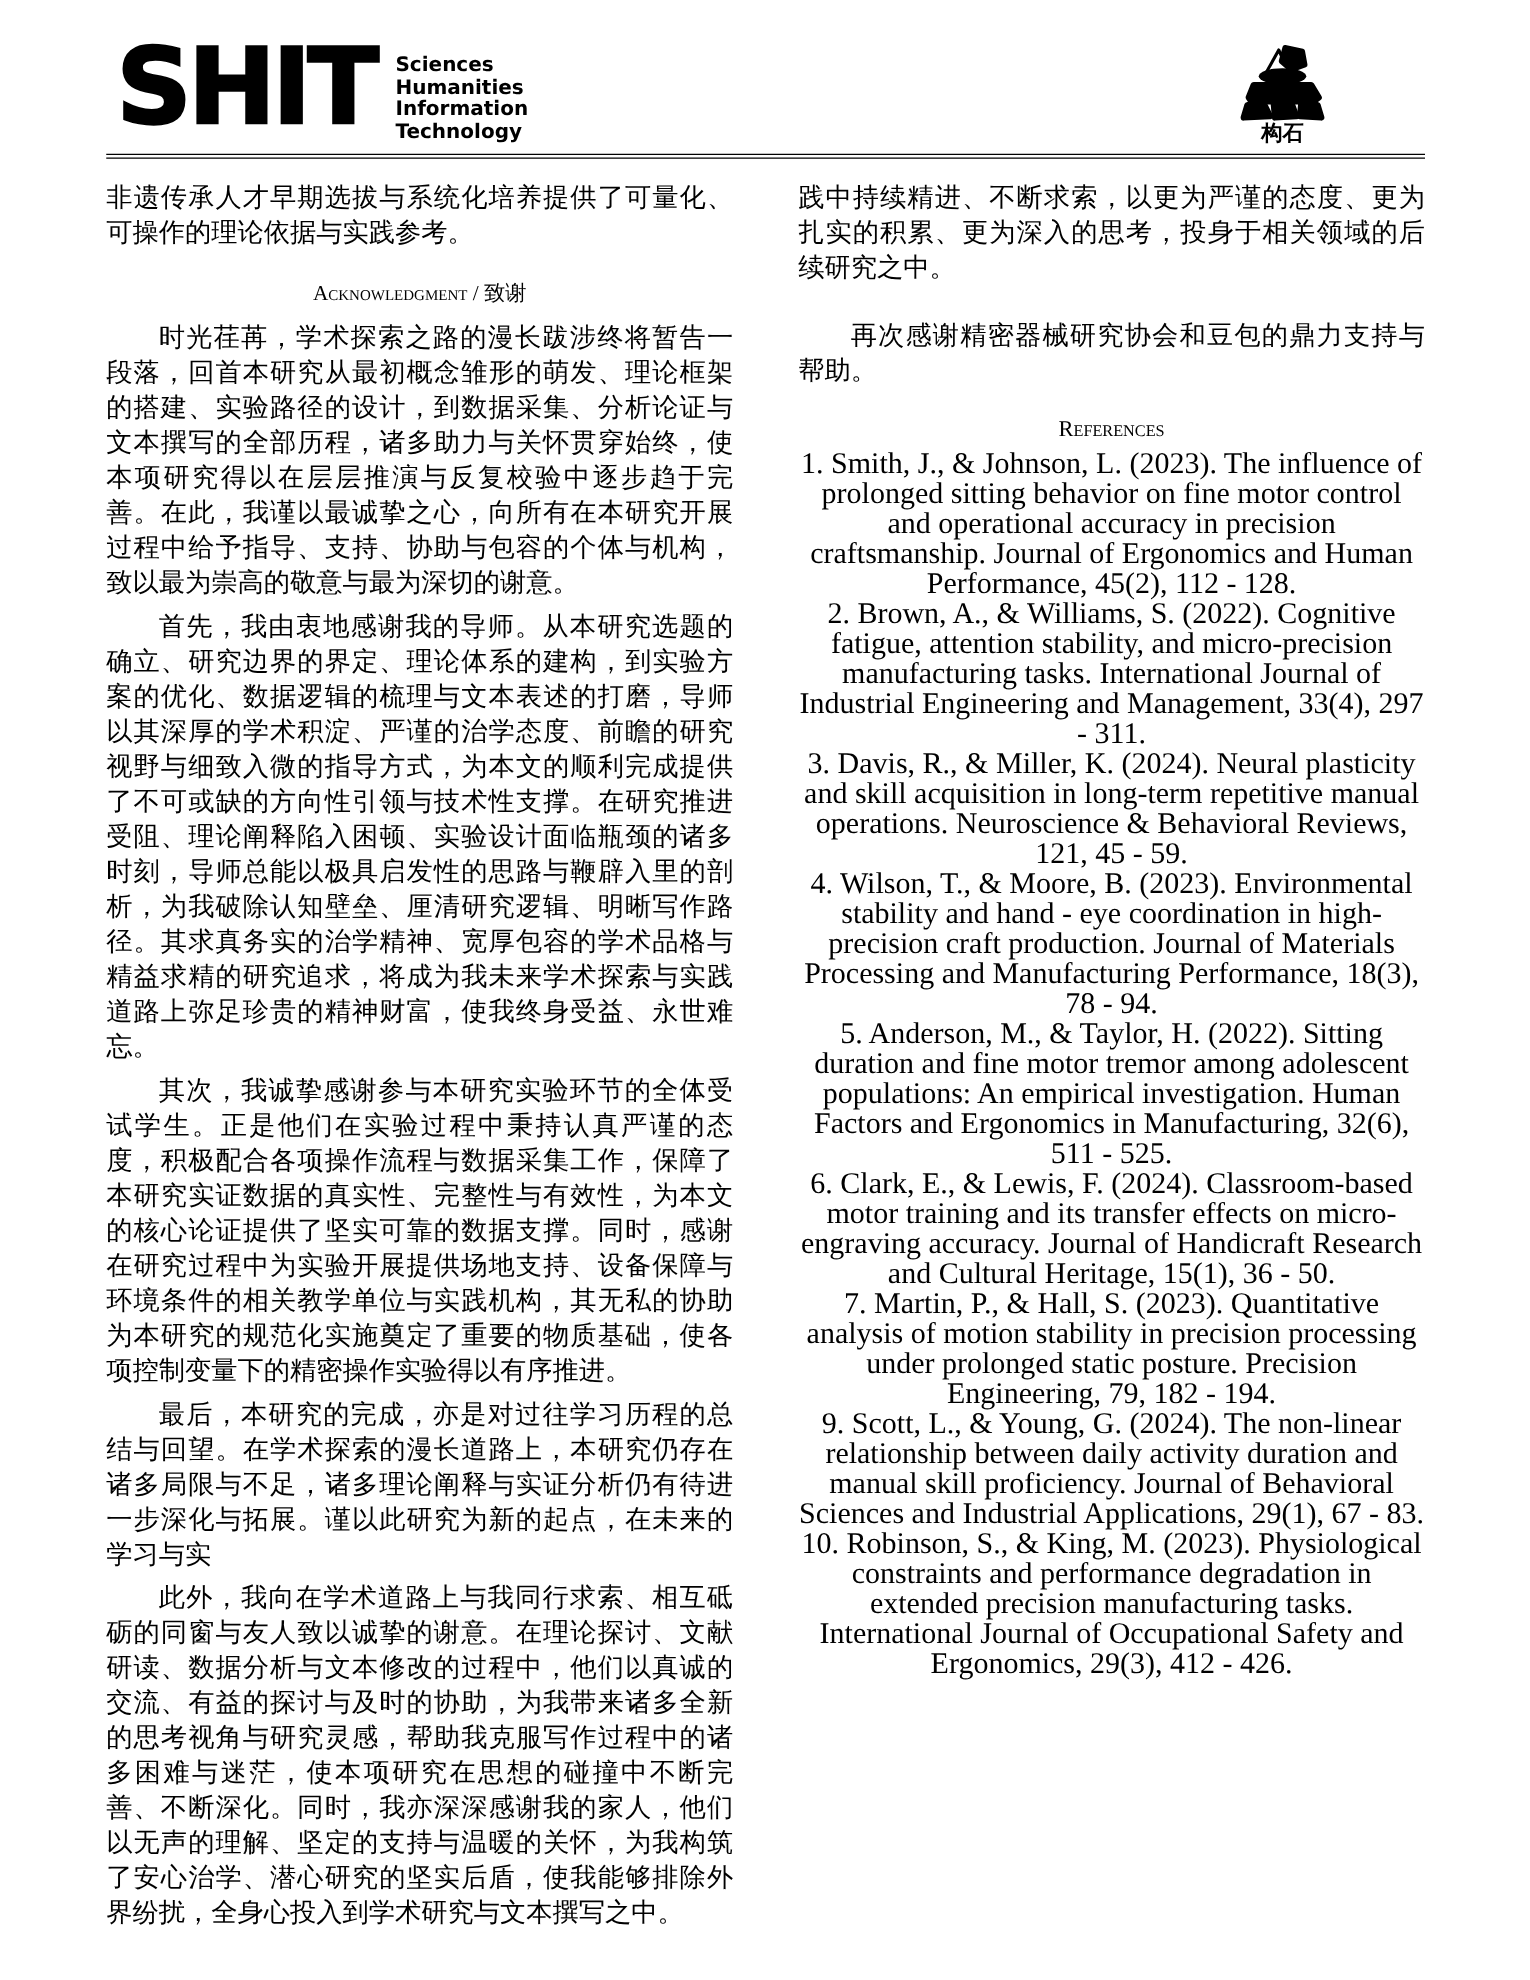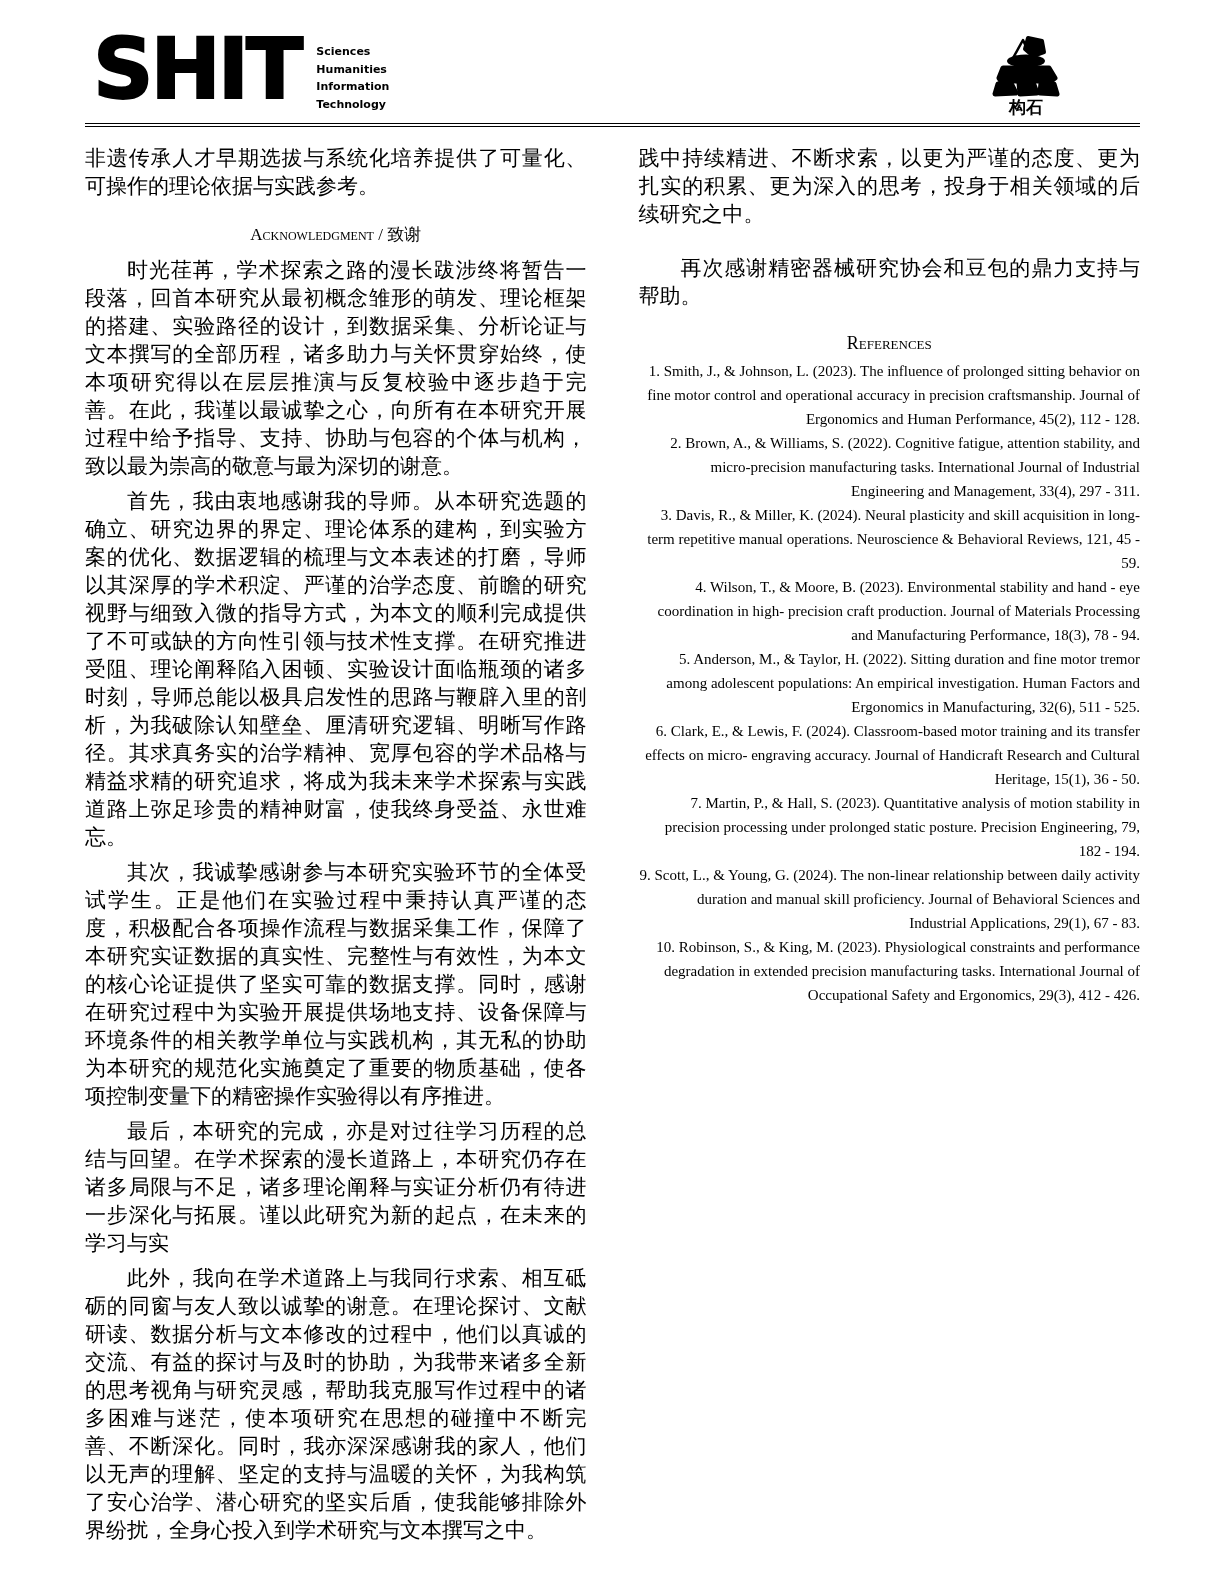--- a/index.html
+++ b/index.html
@@ -18,21 +18,21 @@
   .masthead { display:flex; justify-content:space-between; align-items:flex-start; height:88px; }
   .logo-group { display:flex; align-items:flex-start; gap:16px; margin-left:8px; }
   .logo-word {
     font-family:"DejaVu Sans","Liberation Sans",sans-serif;
     font-weight:bold; font-size:84px; line-height:78px;
     letter-spacing:-3px; -webkit-text-stroke:2px #000;
   }
   .tagline {
     margin-top:13px;
     font-family:"DejaVu Sans","Liberation Sans",sans-serif;
-    font-weight:bold; font-size:11px; line-height:17.5px;
+    font-weight:bold; font-size:16px; line-height:17.5px;
   }
   .publisher { margin-right:72px; margin-top:4px; text-align:center; width:84px; }
   .publisher svg { display:block; margin:0 auto; }
   .publisher-label {
     font-family:"DejaVu Sans","Liberation Sans",sans-serif;
     font-weight:bold; font-size:17px; line-height:18px; margin-top:0;
   }
 
   
   .rule { margin-top:5px; height:2px; border:none;
@@ -50,21 +50,21 @@
   .ack-heading {
     font-size:17px; font-weight:normal; font-variant:small-caps;
     margin:21px 0 3px 0; text-align:center;
   }
   .refs-heading {
     font-size:18px; font-weight:normal; font-variant:small-caps;
     margin:23px 0 5px 0; text-align:center;
   }
   .thanks { margin-top:26px; text-indent:2em; }
 
-  .refs { font-size:15px; line-height:24px; text-align:right; }
+  .refs { font-size:24px; line-height:24px; text-align:center; }
   .refs p { margin:0; }
 </style>
 </head>
 <body>
 
 <div class="page">
 
   <header class="masthead">
     <div class="logo-group">
       <div class="logo-word">SHIT</div>

